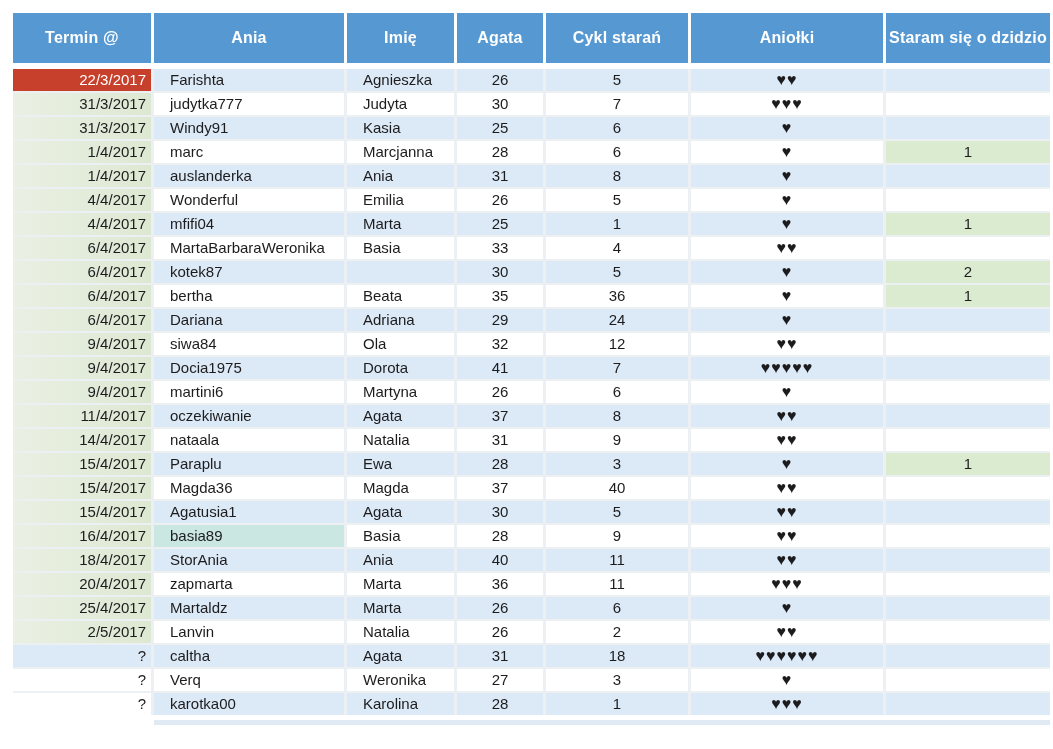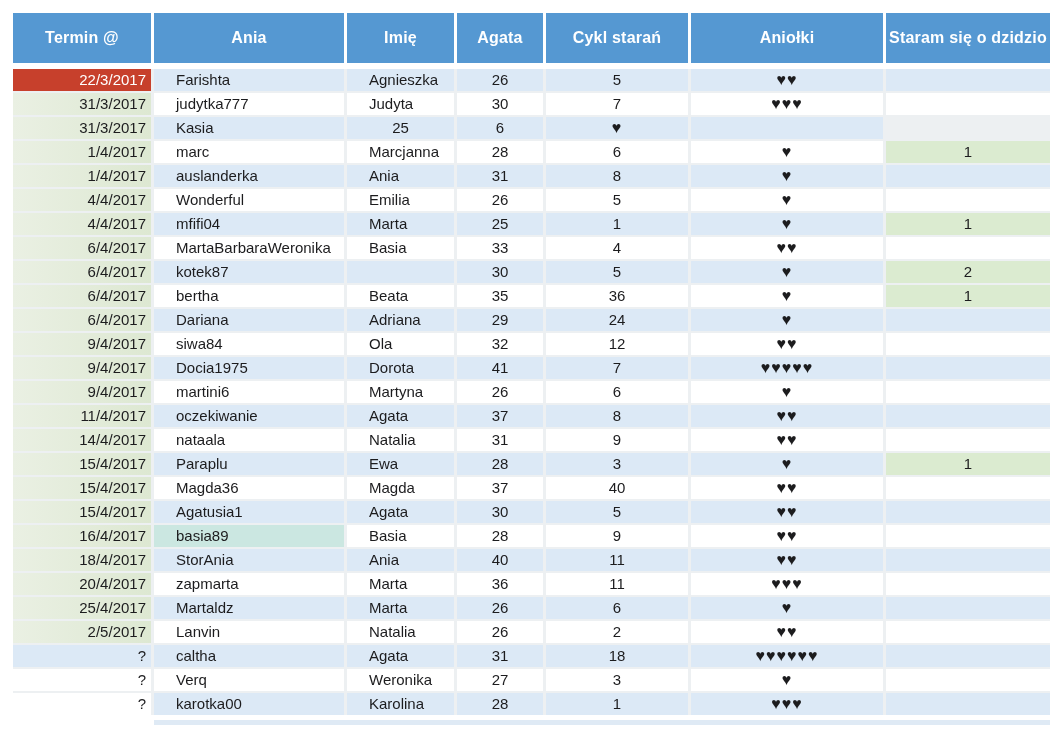--- a/index.html
+++ b/index.html
@@ -28,21 +28,21 @@
   #rows {
     display: flex; flex-direction: column; row-gap: 2px;
     background: var(--grid-gap, #EDF0F2);
   }
   .row { height: 22px; }
   .cell {
     font-size: 15px; line-height: 22px;
     overflow: hidden; white-space: nowrap;
   }
   .c-date   { text-align: right; padding-right: 5px; }
-  .c-nick, .c-name { padding-left: 22px; }
+  .c-nick, .c-name { padding-left: 16px; }
   .c-age, .c-cycle, .c-angels { text-align: center; }
   .c-hearts { text-align: center; }
   .c-hearts span { font-size: 16px; letter-spacing: 1px; line-height: 22px; }
 
   .bg-blue   { background: var(--band-blue, #DCE9F6); }
   .bg-white  { background: var(--band-white, #FFFFFF); }
   .bg-green  { background: linear-gradient(90deg, #EAF0E3, var(--date-green, #DDE8D2)); }
   .bg-red    { background: var(--date-red, #C7402C); color: var(--date-red-text, #fff); }
   .bg-teal   { background: var(--nick-highlight, #CBE7E1); }
   .bg-agreen { background: var(--angels-green, #DBEBD0); }
@@ -80,20 +80,21 @@
         <div class="cell c-date bg-green">31/3/2017</div>
         <div class="cell c-nick bg-white">judytka777</div>
         <div class="cell c-name bg-white">Judyta</div>
         <div class="cell c-age bg-white">30</div>
         <div class="cell c-cycle bg-white">7</div>
         <div class="cell c-hearts bg-white"><span>♥♥♥</span></div>
         <div class="cell c-angels bg-white"></div>
       </div>
       <div class="grid row">
         <div class="cell c-date bg-green">31/3/2017</div>
+        <div class="cell c-nick bg-blue">Windy91</div>
         <div class="cell c-name bg-blue">Kasia</div>
         <div class="cell c-age bg-blue">25</div>
         <div class="cell c-cycle bg-blue">6</div>
         <div class="cell c-hearts bg-blue"><span>♥</span></div>
         <div class="cell c-angels bg-blue"></div>
       </div>
       <div class="grid row">
         <div class="cell c-date bg-green">1/4/2017</div>
         <div class="cell c-nick bg-white">marc</div>
         <div class="cell c-name bg-white">Marcjanna</div>

